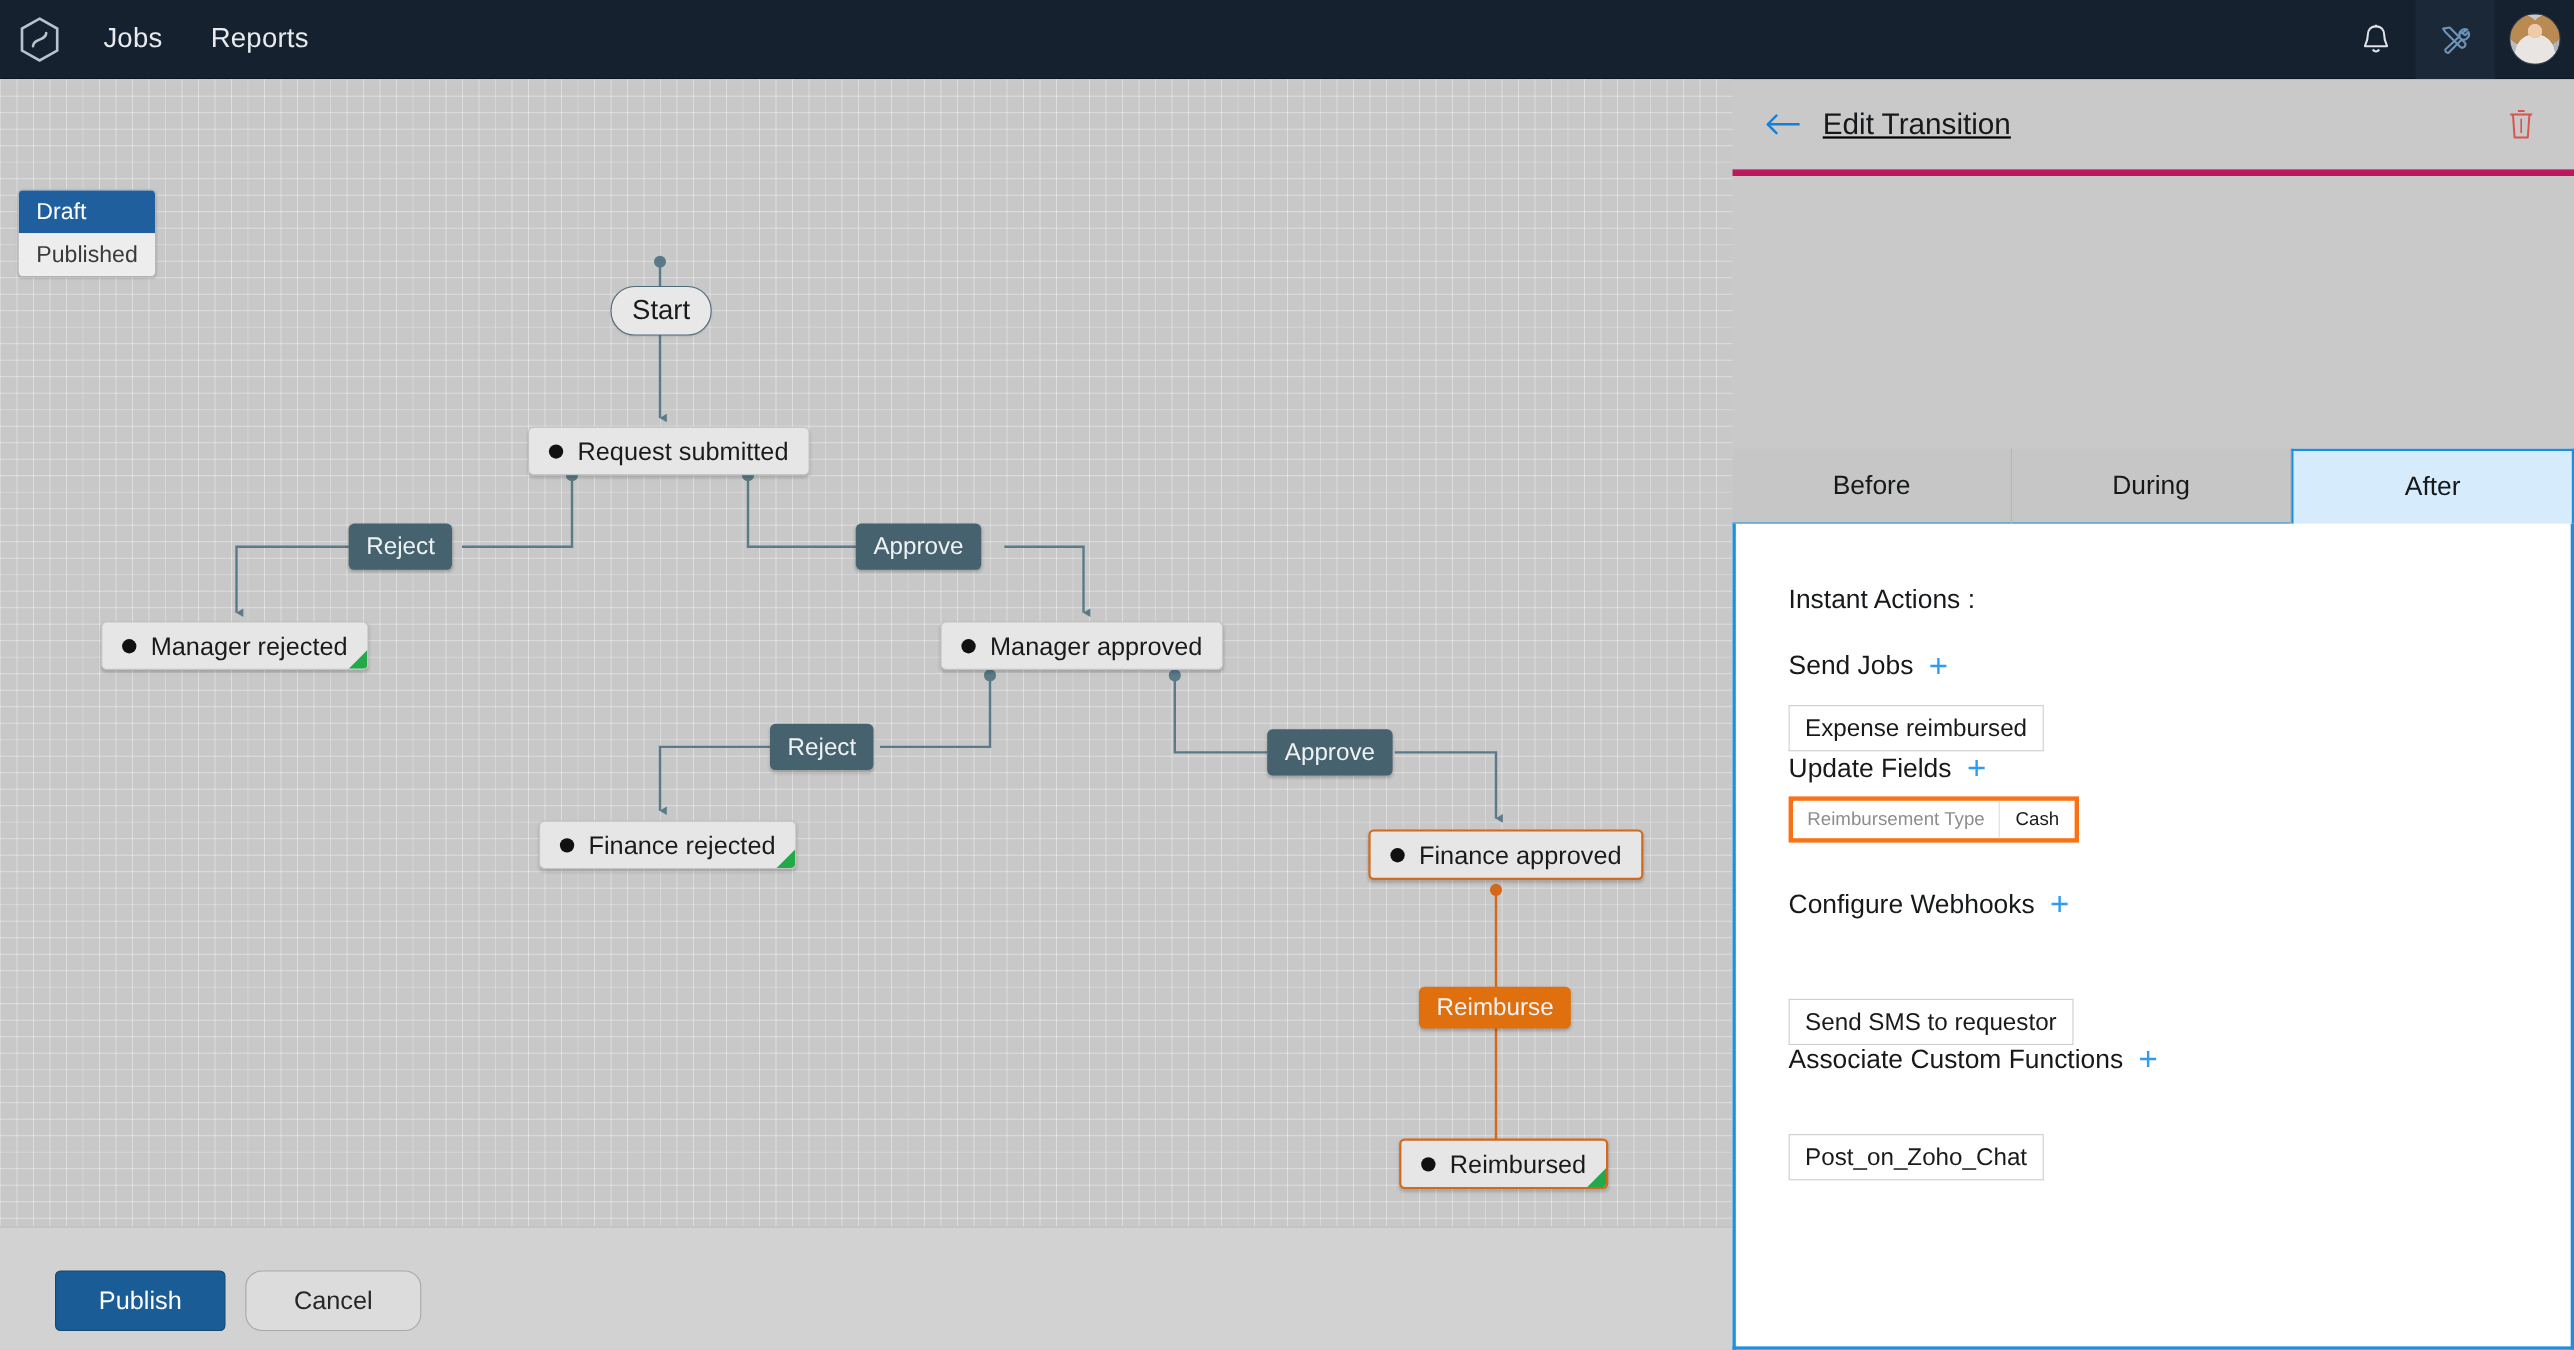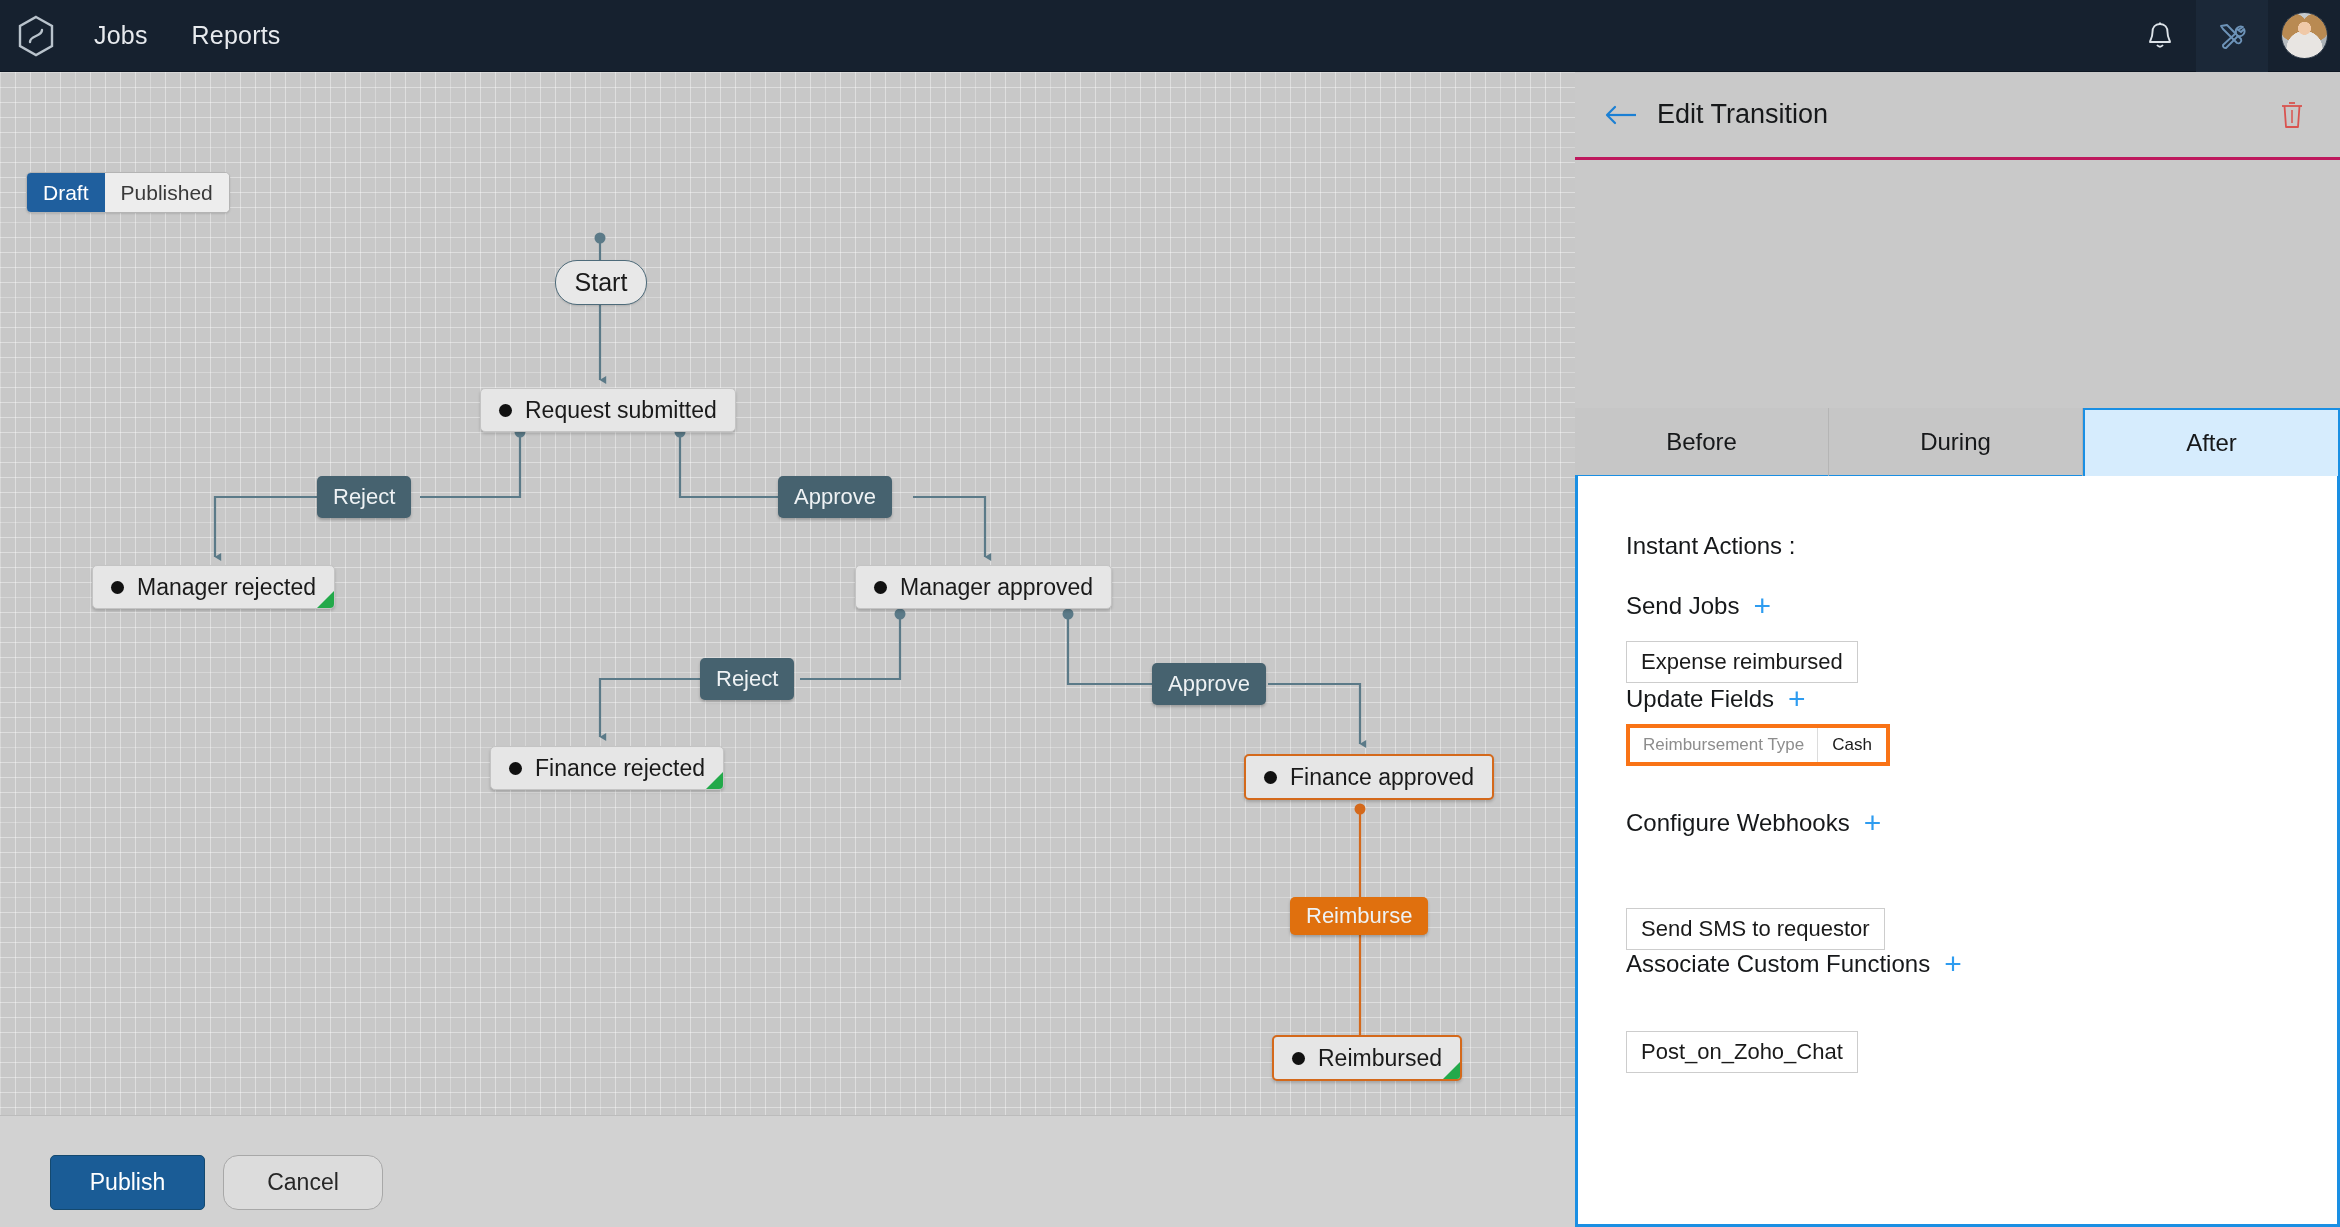--- a/index.html
+++ b/index.html
@@ -53,24 +53,25 @@
     background-size:15px 15px,15px 15px,75px 75px,75px 75px;
     overflow:hidden;
   }
   #statebar{
     position:absolute; left:0; top:1115px; width:1575px; height:112px;
     background:#d2d2d2; border-top:1px solid #bcbcbc;
   }
 
   
   #draft-toggle{
-    position:absolute; left:26px; top:100px; display:flex;
+    position:absolute; left:16px; top:100px; display:flex;
     border:1px solid #b4b4b4; border-radius:5px; overflow:hidden;
     background:#eeeeee; box-shadow:0 1px 2px rgba(0,0,0,.12);
     z-index:5;
+    flex-direction:column;
   }
   #draft-toggle .seg{
     font-size:21px; padding:9px 16px; cursor:pointer; line-height:1;
     display:flex; align-items:center;
   }
   #draft-toggle .seg.active{ background:#1f5f9e; color:#fff; }
   #draft-toggle .seg.idle{ background:#ededed; color:#3a3a3a; }
 
   
   .node{
@@ -118,21 +119,21 @@
     font-size:23px; font-family:"Liberation Sans", sans-serif; cursor:pointer;
   }
 
   
   #right-panel{
     position:absolute; left:1575px; top:72px; width:765px; height:1155px;
     background:#c9c9c9;
   }
   #panel-header{
     position:absolute; left:0; top:0; width:765px; height:88px;
-    border-bottom:3px solid #be185d; display:flex; align-items:center;
+    border-bottom:6px solid #be185d; display:flex; align-items:center;text-decoration:underline;
   }
   #back-arrow-button{
     width:40px;height:40px;margin-left:26px;display:flex;align-items:center;justify-content:center;cursor:pointer;
   }
   #panel-title{ font-size:27px; color:#16181a; margin-left:16px; }
   #panel-header-spacer{ flex:1 1 auto; }
   #delete-transition-button{
     width:44px;height:44px;margin-right:26px;display:flex;align-items:center;justify-content:center;cursor:pointer;
   }
 

